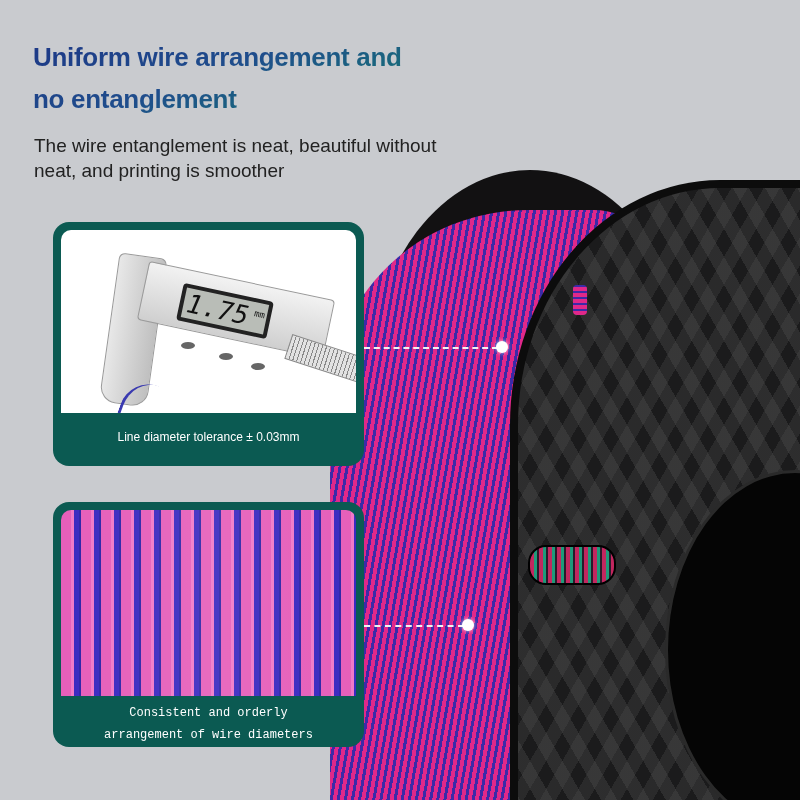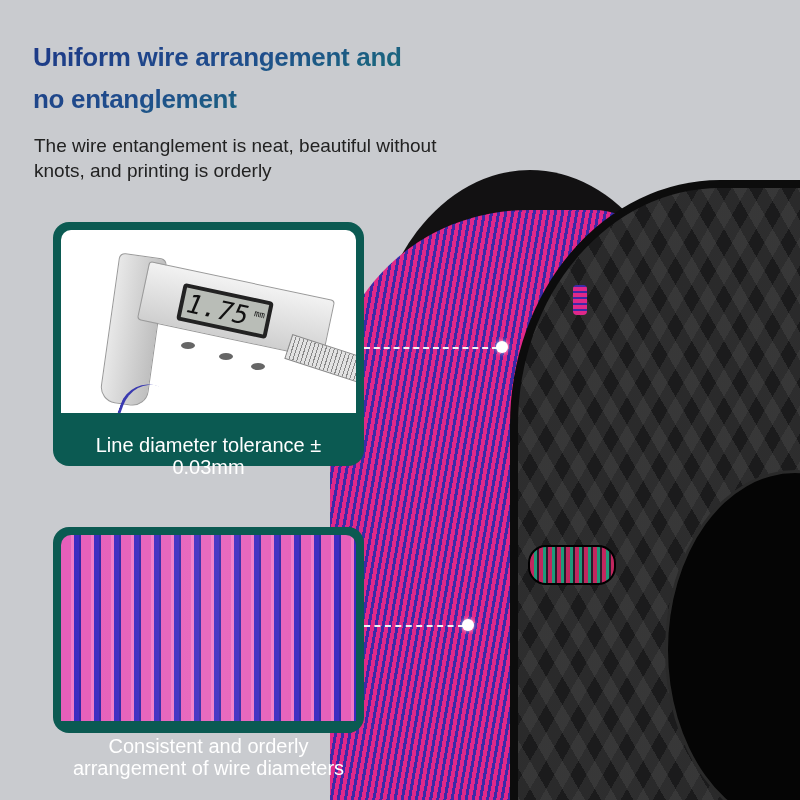--- a/index.html
+++ b/index.html
@@ -63,33 +63,33 @@
     position: absolute; width: 12px; height: 12px; border-radius: 50%;
     background: #fff; box-shadow: 0 0 4px rgba(255,255,255,0.8);
   }
 
   
   .panel {
     position: absolute; left: 53px; width: 311px;
     background: #0b5a52; border-radius: 16px; padding: 8px;
   }
   .panel1 { top: 222px; height: 244px; }
-  .panel2 { top: 527px; height: 206px; }
+  .panel2 { top: 502px; height: 245px; font-family: Liberation Mono, monospace; }
   .panel-img {
     position: relative; width: 100%; border-radius: 10px 10px 0 0; overflow: hidden;
   }
   .panel1 .panel-img { height: 183px; background: #ffffff; }
   .panel2 .panel-img {
     height: 186px;
     background:
       linear-gradient(90deg, rgba(255,255,255,0.0) 0%, rgba(255,255,255,0.08) 50%, rgba(0,0,0,0.0) 100%),
       repeating-linear-gradient(90deg, #e65fba 0 10px, #f07ac8 10px 13px, #3b2ac0 13px 18px, #2f26a8 18px 20px);
   }
   .panel-caption {
-    color: #ffffff; text-align: center; font-size: 20px; line-height: 22px; margin-top: 8px;
+    color: #ffffff; text-align: center; font-size: 12px; line-height: 22px;
   }
   .panel1 .panel-caption { padding-top: 13px; }
   .panel2 .panel-caption { padding-top: 6px; }
 
   
   .cal-body { position: absolute; left: 80px; top: 50px; width: 190px; height: 60px; background: linear-gradient(#f2f2f2, #cfcfcf); border: 1px solid #9a9a9a; border-radius: 4px; transform: rotate(12deg); }
   .cal-jaw { position: absolute; left: 48px; top: 25px; width: 48px; height: 150px; background: linear-gradient(90deg, #e8e8e8, #bfbfbf); border: 1px solid #9a9a9a; border-radius: 6px 6px 16px 16px; transform: rotate(8deg); }
   .cal-lcd { position: absolute; left: 118px; top: 62px; width: 92px; height: 38px; background: #b9bdb7; border: 4px solid #222; border-radius: 4px; transform: rotate(12deg); font-family: "DejaVu Sans Mono", monospace; font-size: 26px; color: #111; text-align: right; padding-right: 18px; line-height: 30px; font-style: italic; }
   .cal-unit { position: absolute; right: 2px; bottom: 4px; font-size: 9px; font-style: normal; }
   .cal-scale { position: absolute; left: 225px; top: 118px; width: 95px; height: 26px; background: repeating-linear-gradient(90deg, #e2e2e2 0 3px, #888 3px 4px); border: 1px solid #888; transform: rotate(18deg); }
@@ -98,21 +98,21 @@
 </style>
 </head>
 <body>
 
 <div class="title">
   <div>Uniform wire arrangement and</div>
   <div>no entanglement</div>
 </div>
 <div class="subtitle">
   <div>The wire entanglement is neat, beautiful without</div>
-  <div>knots, and printing is orderly</div>
+  <div>neat, and printing is smoother</div>
 </div>
 
 <div class="spool">
   <div class="flange-back"></div>
   <div class="filament"></div>
   <div class="flange-front"></div>
   <div class="hub"></div>
   <div class="slot"></div>
   <div class="slot-small"></div>
 </div>

